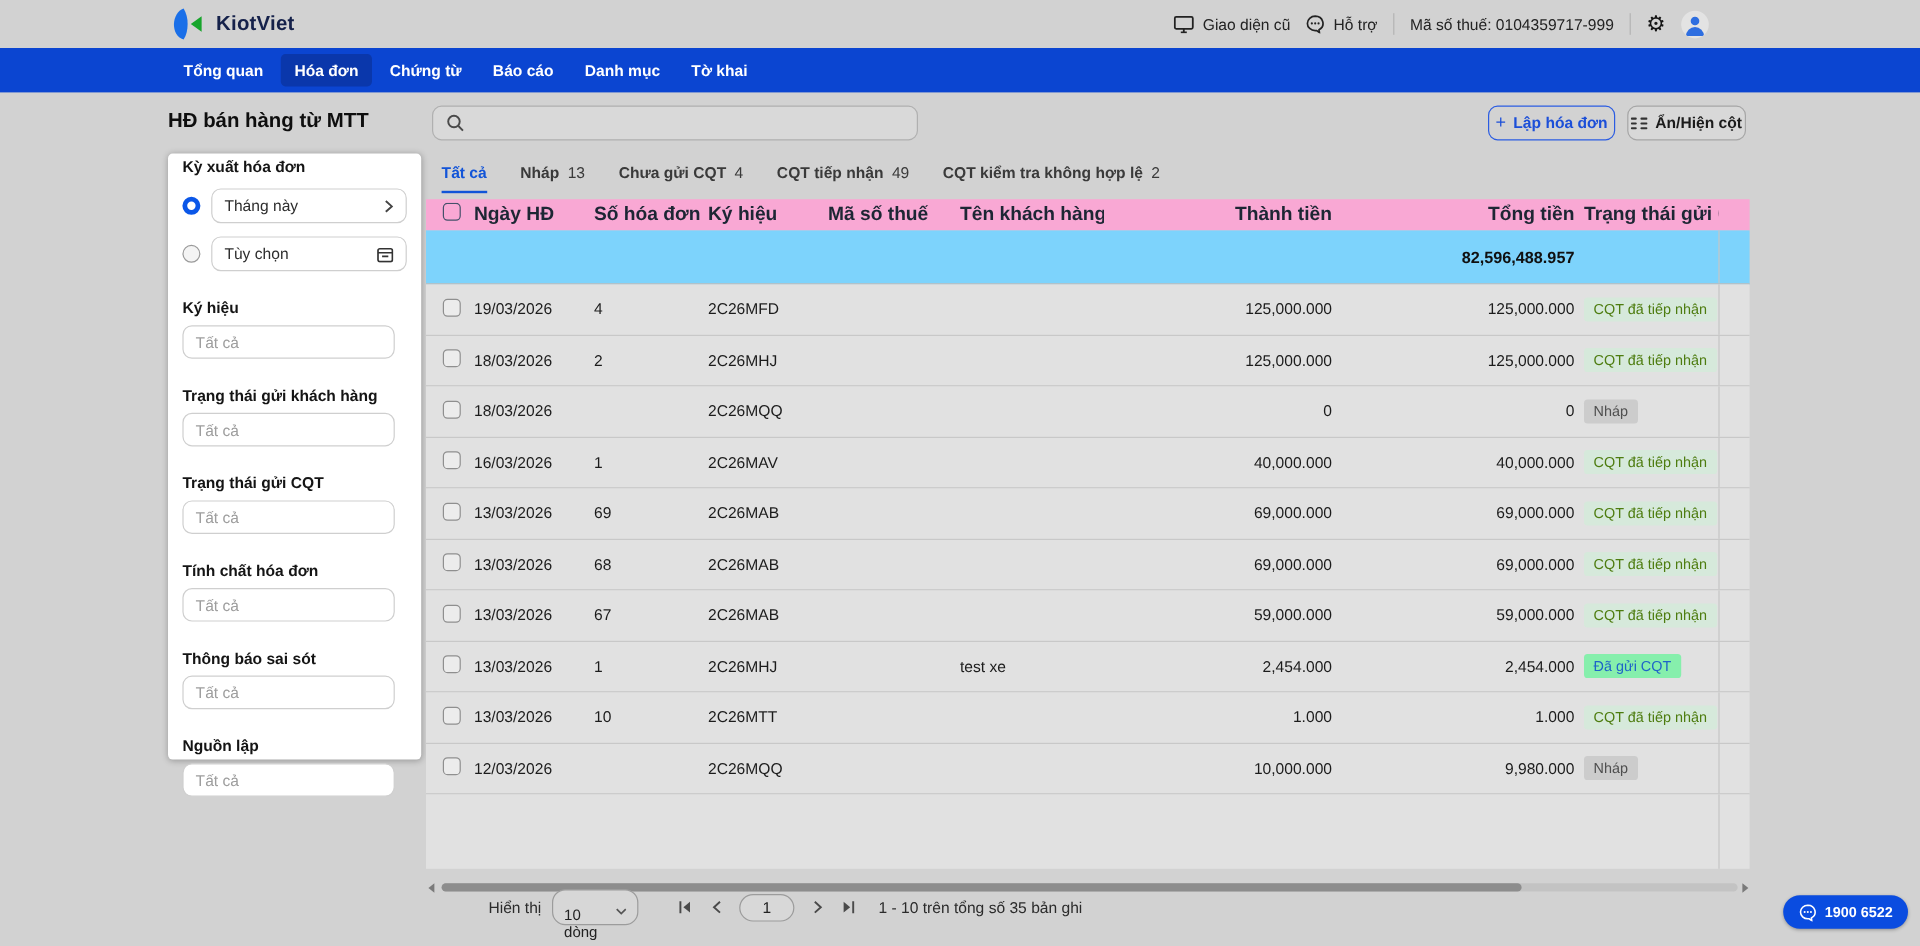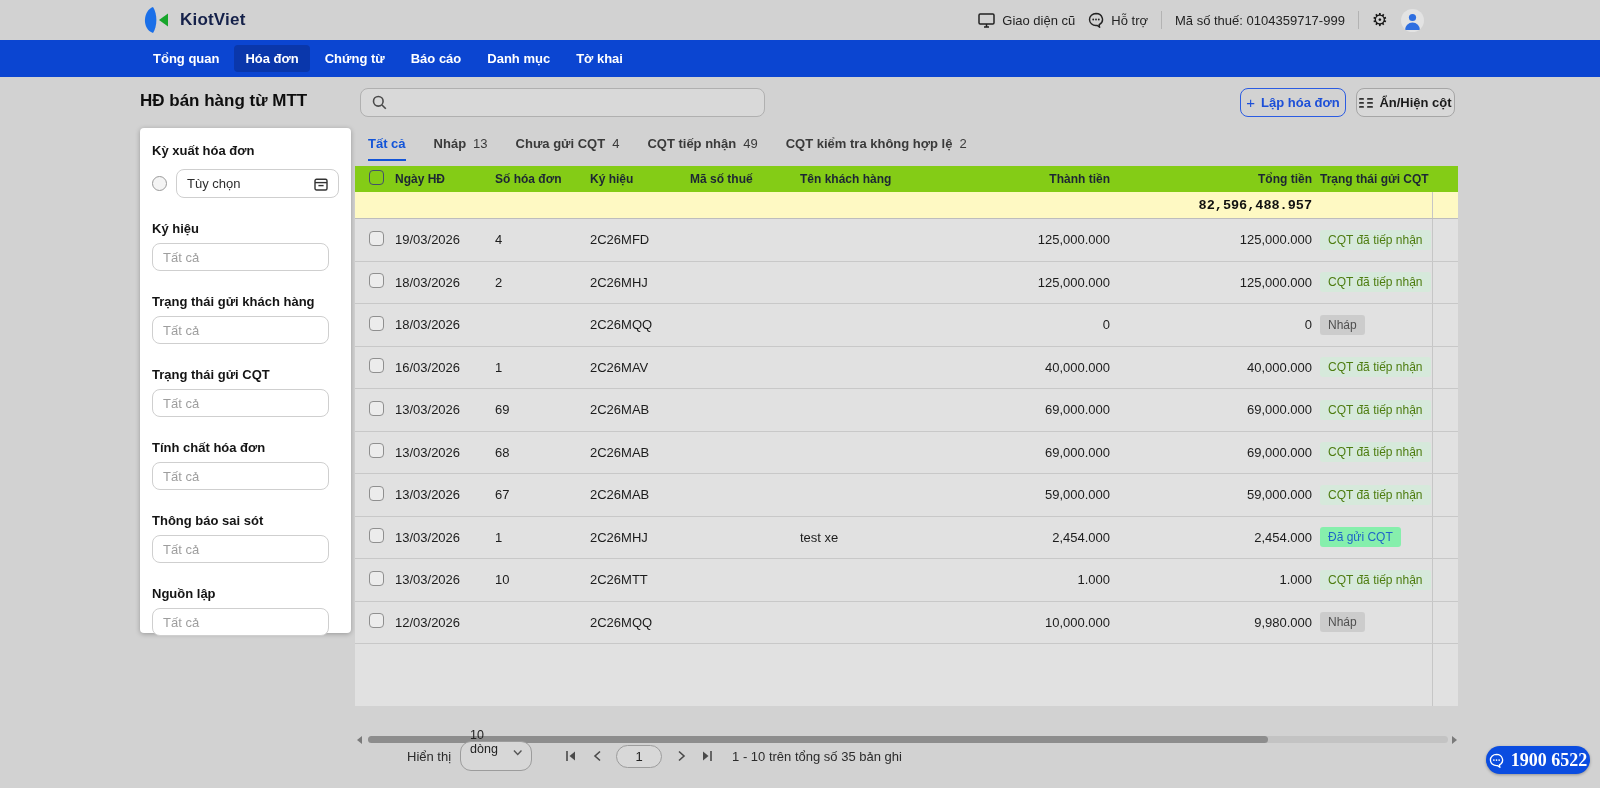--- a/index.html
+++ b/index.html
@@ -30,48 +30,48 @@
   .page-title { position:absolute; left:140px; top:91px; font-size:17px; font-weight:bold; color:#0e0e0e; }
   .search-box { position:absolute; left:360px; top:88px; width:405px; height:29px; border:1px solid #b0b0b0; border-radius:8px; background:#d9d9d9; display:flex; align-items:center; padding:0 11px; gap:9px; }
   .search-box input { flex:1; border:none; outline:none; background:transparent; font-size:13px; color:#333; font-family:inherit; }
   .search-box input::placeholder { color:#8f8f8f; }
   .btn { position:absolute; top:88px; height:29px; border-radius:8px; font-size:13px; font-weight:700; display:flex; align-items:center; justify-content:center; gap:6px; cursor:pointer; font-family:inherit; }
   .btn-create { left:1240px; width:106px; border:1px solid #2b5ce2; color:#1c4fd8; background:transparent; }
   .btn-create .plus { font-size:15px; font-weight:400; margin-top:-1px; }
   .btn-columns { left:1356px; width:99px; border:1px solid #a6a6a6; color:#1b1b1b; background:#d8d8d8; }
 
   
-  .sidebar { position:absolute; left:140px; top:128px; width:211px; height:505px; background:#fff; border-radius:4px; box-shadow:0 1px 5px rgba(0,0,0,.28); padding:15px 12px 0 12px; }
+  .sidebar { position:absolute; left:140px; top:128px; width:211px; height:505px; background:#fff; border-radius:4px; box-shadow:0 1px 5px rgba(0,0,0,.28); padding:3px 12px 0 12px; }
   .filter-label { font-size:13px; font-weight:700; color:#141414; }
   .period-row { display:flex; align-items:center; gap:9px; margin-top:11px; cursor:pointer; }
   .radio { width:15px; height:15px; border-radius:50%; flex:0 0 15px; background:#fff; }
   .radio.checked { border:4.5px solid #0b57e8; }
   .radio.unchecked { border:1.5px solid #9a9a9a; background:#f4f4f4; }
   .select-box { flex:1; height:29px; border:1px solid #cfcfcf; border-radius:8px; background:#fff; display:flex; align-items:center; justify-content:space-between; padding:0 10px; font-size:13px; color:#2d2d2d; cursor:pointer; }
   .filter-group { margin-top:23px; }
   .filter-input { margin-top:7px; width:177px; height:28px; border:1px solid #cfcfcf; border-radius:8px; background:#fff; padding:0 10px; font-size:13px; color:#333; outline:none; display:block; font-family:inherit; }
   .filter-input::placeholder { color:#9e9e9e; }
 
   
   .tabs { position:absolute; left:368px; top:136px; height:25px; display:flex; gap:28px; font-size:13px; }
   .tab { display:flex; gap:7px; color:#3a3a3a; font-weight:700; padding-bottom:7px; cursor:pointer; white-space:nowrap; border-bottom:2px solid transparent; }
   .tab.active { color:#1254d8; border-bottom-color:#1254d8; }
   .tab .count { font-weight:400; }
 
   
   .table { position:absolute; left:355px; top:166px; width:1103px; --cols:40px 100px 95px 100px 110px 120px 200px 200px 112px 26px; }
   .grid { display:grid; grid-template-columns:var(--cols); align-items:center; }
-  .thead { background:#84cc16; height:26px; font-size:12px; font-weight:700; color:#1d2634; }
+  .thead { background:#f9a8d4; height:26px; font-size:16px; font-weight:700; color:#1d2634; }
   .thead .cell { white-space:nowrap; overflow:hidden; }
   .cell.num  { text-align:right; padding-right:10px; }
   .cell.num2 { text-align:right; padding-right:8px; }
   .c-check { padding-left:14px; }
   .checkbox { width:15px; height:15px; border:1.5px solid #8f8f8f; border-radius:4px; background:#ececec; display:inline-block; cursor:pointer; }
   .thead .checkbox { background:transparent; border-color:#44506a; }
-  .summary-row { height:27px; background:#fef9c3; border-bottom:1px solid #bdbdbd;font-family:Liberation Mono, monospace; }
+  .summary-row { height:45px; background:#7dd3fc; border-bottom:1px solid #bdbdbd; }
   .summary-total { font-size:13.5px; font-weight:700; color:#101010; }
   .trow { height:42.5px; background:#e1e1e1; border-bottom:1px solid #c8c8c8; font-size:13px; color:#1c1c1c; cursor:pointer; }
   .trow .cell, .thead .cell { white-space:nowrap; }
   .c-gutter { border-left:1px solid #c6c6c6; height:100%; }
   .thead .c-gutter { border-left:none; }
   .summary-row .c-gutter { height:100%; }
   .badge { display:inline-block; padding:3px 8px; border-radius:3px; font-size:12px; white-space:nowrap; }
   .badge-success { color:#4d7c0f; background:#d6e9db; }
   .badge-info    { color:#1f64c8; background:#86efac; }
   .badge-draft   { color:#4f4f4f; background:#cccccc; }
@@ -81,27 +81,27 @@
   
   .hscroll-track { position:absolute; left:368px; top:736px; width:1080px; height:7px; border-radius:4px; background:#c3c3c3; }
   .hscroll-thumb { position:absolute; left:0; top:0; width:900px; height:7px; border-radius:4px; background:#8d8d8d; cursor:grab; }
   .scroll-arrow { position:absolute; top:736px; width:0; height:0; border-top:4px solid transparent; border-bottom:4px solid transparent; cursor:pointer; }
   .scroll-arrow.left  { left:357px; border-right:5px solid #7a7a7a; }
   .scroll-arrow.right { left:1452px; border-left:5px solid #7a7a7a; }
 
   
   .pagination { position:absolute; left:365px; top:742px; height:28px; display:flex; align-items:center; font-size:13px; color:#2b2b2b; }
   .pg-label { margin-right:9px;margin-left:42px; }
-  .pg-select { width:72px; height:22px; border:1px solid #9c9c9c; border-radius:11px; background:#d7d7d7; display:flex; align-items:flex-end; justify-content:space-between; padding:14px 9px; font-size:12.5px; color:#222; cursor:pointer; margin-right:26px; }
+  .pg-select { width:72px; height:22px; border:1px solid #9c9c9c; border-radius:11px; background:#d7d7d7; display:flex; align-items:flex-start; justify-content:space-between; padding:14px 9px; font-size:12.5px; color:#222; cursor:pointer; margin-right:26px; }
   .pg-btn { width:26px; height:24px; display:flex; align-items:center; justify-content:center; cursor:pointer; }
   .pg-input { width:46px; height:23px; border:1px solid #9c9c9c; border-radius:12px; background:#d8d8d8; text-align:center; font-size:13px; color:#222; outline:none; margin:0 6px; font-family:inherit; }
   .pg-info { margin-left:12px; white-space:nowrap; }
 
   
-  .hotline { position:absolute; left:1486px; top:746px; width:104px; height:28px; border-radius:14px; background:#0a4ce0; color:#fff; font-weight:700; font-size:18px; display:flex; align-items:center; justify-content:center; gap:7px; cursor:pointer; box-shadow:0 1px 3px rgba(0,0,0,.3);font-family:Liberation Serif, serif; }
+  .hotline { position:absolute; left:1486px; top:746px; width:104px; height:28px; border-radius:14px; background:#0a4ce0; color:#fff; font-weight:700; font-size:12px; display:flex; align-items:center; justify-content:center; gap:7px; cursor:pointer; box-shadow:0 1px 3px rgba(0,0,0,.3); }
 
   svg { display:block; }
 </style>
 </head>
 <body>
 
 <div class="screen">
 
   <div class="topbar">
     <div class="brand">
@@ -170,20 +170,29 @@
         <rect x="8" y="5" width="6" height="1.8" rx="0.9" fill="#333"></rect>
       <rect x="0" y="9" width="5" height="1.8" rx="0.9" fill="#333"></rect>
         <rect x="8" y="9" width="6" height="1.8" rx="0.9" fill="#333"></rect>
     </svg>
     <span>Ẩn/Hiện cột</span>
   </button>
 
   <div class="sidebar">
     <div class="filter-label">Kỳ xuất hóa đơn</div>
     <div class="period-row">
+      <span class="radio checked" id="radio-0"></span>
+      <div class="select-box">
+        <span>Tháng này</span>
+        <svg width="8" height="12" viewBox="0 0 8 12">
+          <polyline points="1.5,1.5 6.5,6 1.5,10.5" fill="none" stroke="#444" stroke-width="1.6"></polyline>
+        </svg>
+      </div>
+    </div>
+    <div class="period-row">
       <span class="radio unchecked" id="radio-1"></span>
       <div class="select-box">
         <span>Tùy chọn</span>
         <svg width="14" height="14" viewBox="0 0 14 14">
           <rect x="1" y="2.3" width="12" height="10.7" rx="1.5" fill="none" stroke="#333" stroke-width="1.4"></rect>
           <line x1="1" y1="5.6" x2="13" y2="5.6" stroke="#333" stroke-width="1.4"></line>
           <line x1="4.4" y1="8.6" x2="9.6" y2="8.6" stroke="#333" stroke-width="1.4"></line>
         </svg>
       </div>
     </div>

